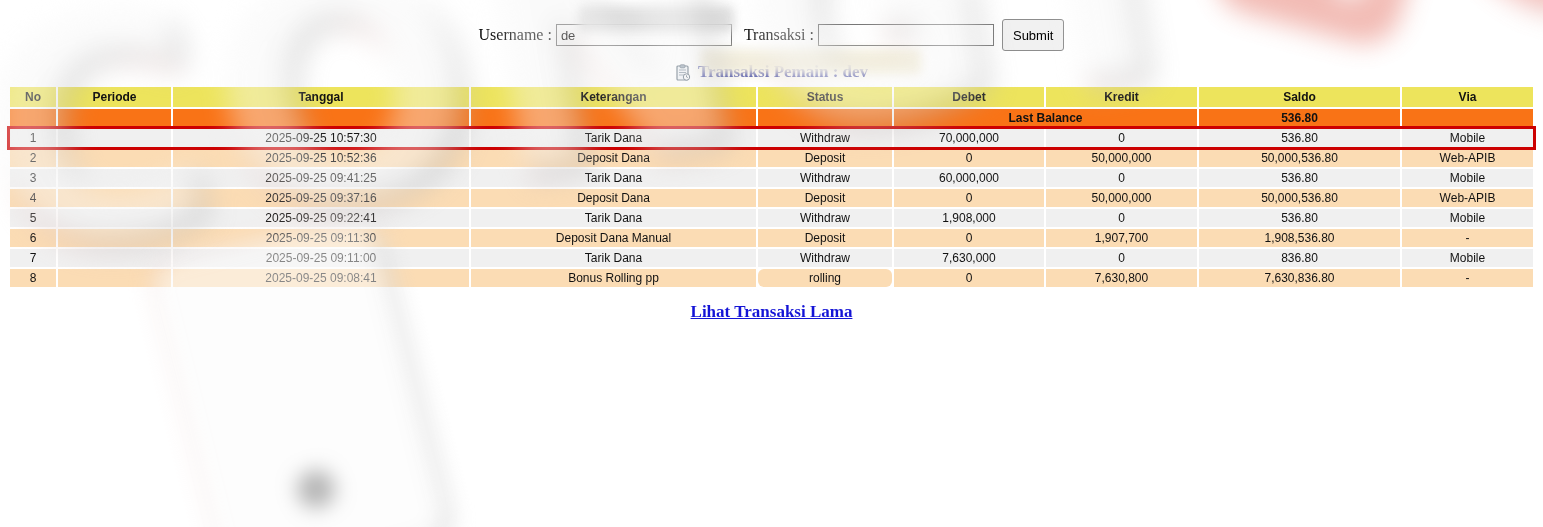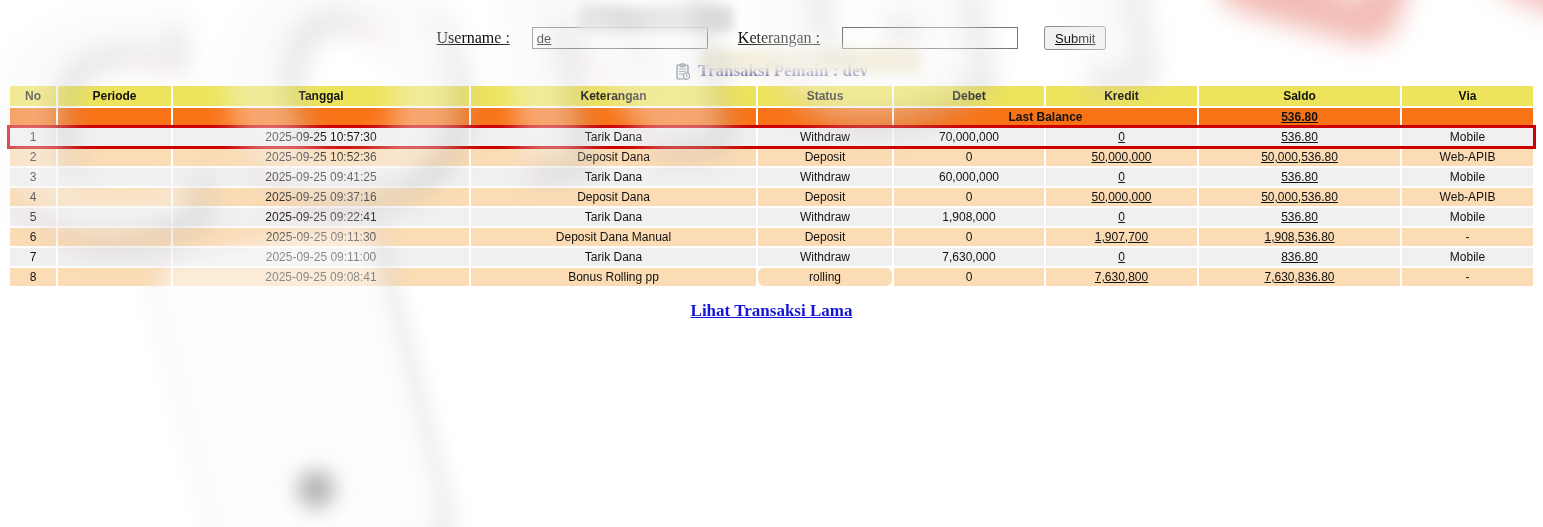--- a/index.html
+++ b/index.html
@@ -4,31 +4,31 @@
 <style>
   * { box-sizing: border-box; }
   html,body { margin:0; padding:0; }
   body {
     width:1543px; height:527px; position:relative; overflow:hidden;
     background:#ffffff; font-family:"Liberation Sans", sans-serif;
   }
 
   
   .top-form {
-    display:flex; justify-content:center; align-items:center; gap:22px;
-    padding-top:26px; font-family:"Liberation Serif", serif; font-size:16px; color:#000;
-    position:relative; z-index:2;text-decoration:underline;
+    display:flex; justify-content:center; align-items:center; gap:4px;
+    padding-top:19px; font-family:"Liberation Serif", serif; font-size:16px; color:#000;
+    position:relative; z-index:2;
   }
   .top-form label { white-space:nowrap; }
   input.text {
     width:176px; height:22px; border:1px solid #767676; background:#fff;
     font-size:13px; padding:1px 4px; font-family:"Liberation Sans", sans-serif;
   }
   .submit-btn {
-    font-size:13px; height:24px; padding:1px 10px; margin-left:4px;
+    font-size:13px; height:32px; padding:1px 10px; margin-left:4px;
     border:1px solid #8d8d8d; background:#f1f1f1; border-radius:3px;
     font-family:"Liberation Sans", sans-serif; cursor:pointer;
   }
 
   
   .title-line {
     margin-top:11px; display:flex; justify-content:center; align-items:center; gap:7px;
     font-family:"Liberation Serif", serif; font-weight:bold; font-size:17px; color:#232d9c;
     position:relative; z-index:2; height:20px;
   }
@@ -45,21 +45,21 @@
   table.trx td {
     font-size:12px; color:#111; text-align:center; height:18px;
     padding:1px 3px; white-space:nowrap; overflow:hidden;
   }
   tr.lastbal td { background:#f97316; font-weight:bold; }
   tbody tr.odd  td { background:#f0f0f0; }
   tbody tr.even td { background:#fbdcb4; }
   tr.hl { outline:3px solid #cc0000; }
   td.status   { color:#c52b3b; }
   td.rolling  { color:#e0622d;border-radius:6px; }
-  td.blue     { color:#2b2bcc;text-decoration:underline; }
+  td.blue     { color:#2b2bcc; }
 
   
   .links-row {
     margin-top:13px; display:flex; justify-content:center; gap:26px;
     position:relative; z-index:2;
   }
   .links-row a {
     font-family:"Liberation Serif", serif; font-weight:bold; font-size:17px;
     color:#1414d6; text-decoration:underline; cursor:pointer;
   }
@@ -93,21 +93,21 @@
     transform:rotate(-14deg); filter:blur(10px); opacity:.5;
   }
   .wm-card i { position:absolute; left:90px; bottom:55px; width:38px; height:38px; border-radius:50%; background:#6b6b6b; }
 </style>
 </head>
 <body>
 
 <div class="top-form">
   <label>Username :</label>
   <input class="text" type="text" value="de" style="">
-  <label style="margin-left:8px">Keterangan :</label>
+  <label style="margin-left:8px">Transaksi :</label>
   <input class="text" type="text" value="" style="">
   <button class="submit-btn">Submit</button>
 </div>
 
 <div class="title-line">
   <span style="display:inline-flex">
     <svg width="16" height="17" viewBox="0 0 16 17">
       <rect x="2" y="2" width="11" height="14" rx="1" fill="#eef2f6" stroke="#5b6b7a" stroke-width="1.2"></rect>
       <rect x="5" y="0.8" width="5" height="3" rx="1" fill="#9aa8b6" stroke="#5b6b7a" stroke-width="0.8"></rect>
       <line x1="4" y1="6" x2="11" y2="6" stroke="#8a97a5" stroke-width="1"></line>

